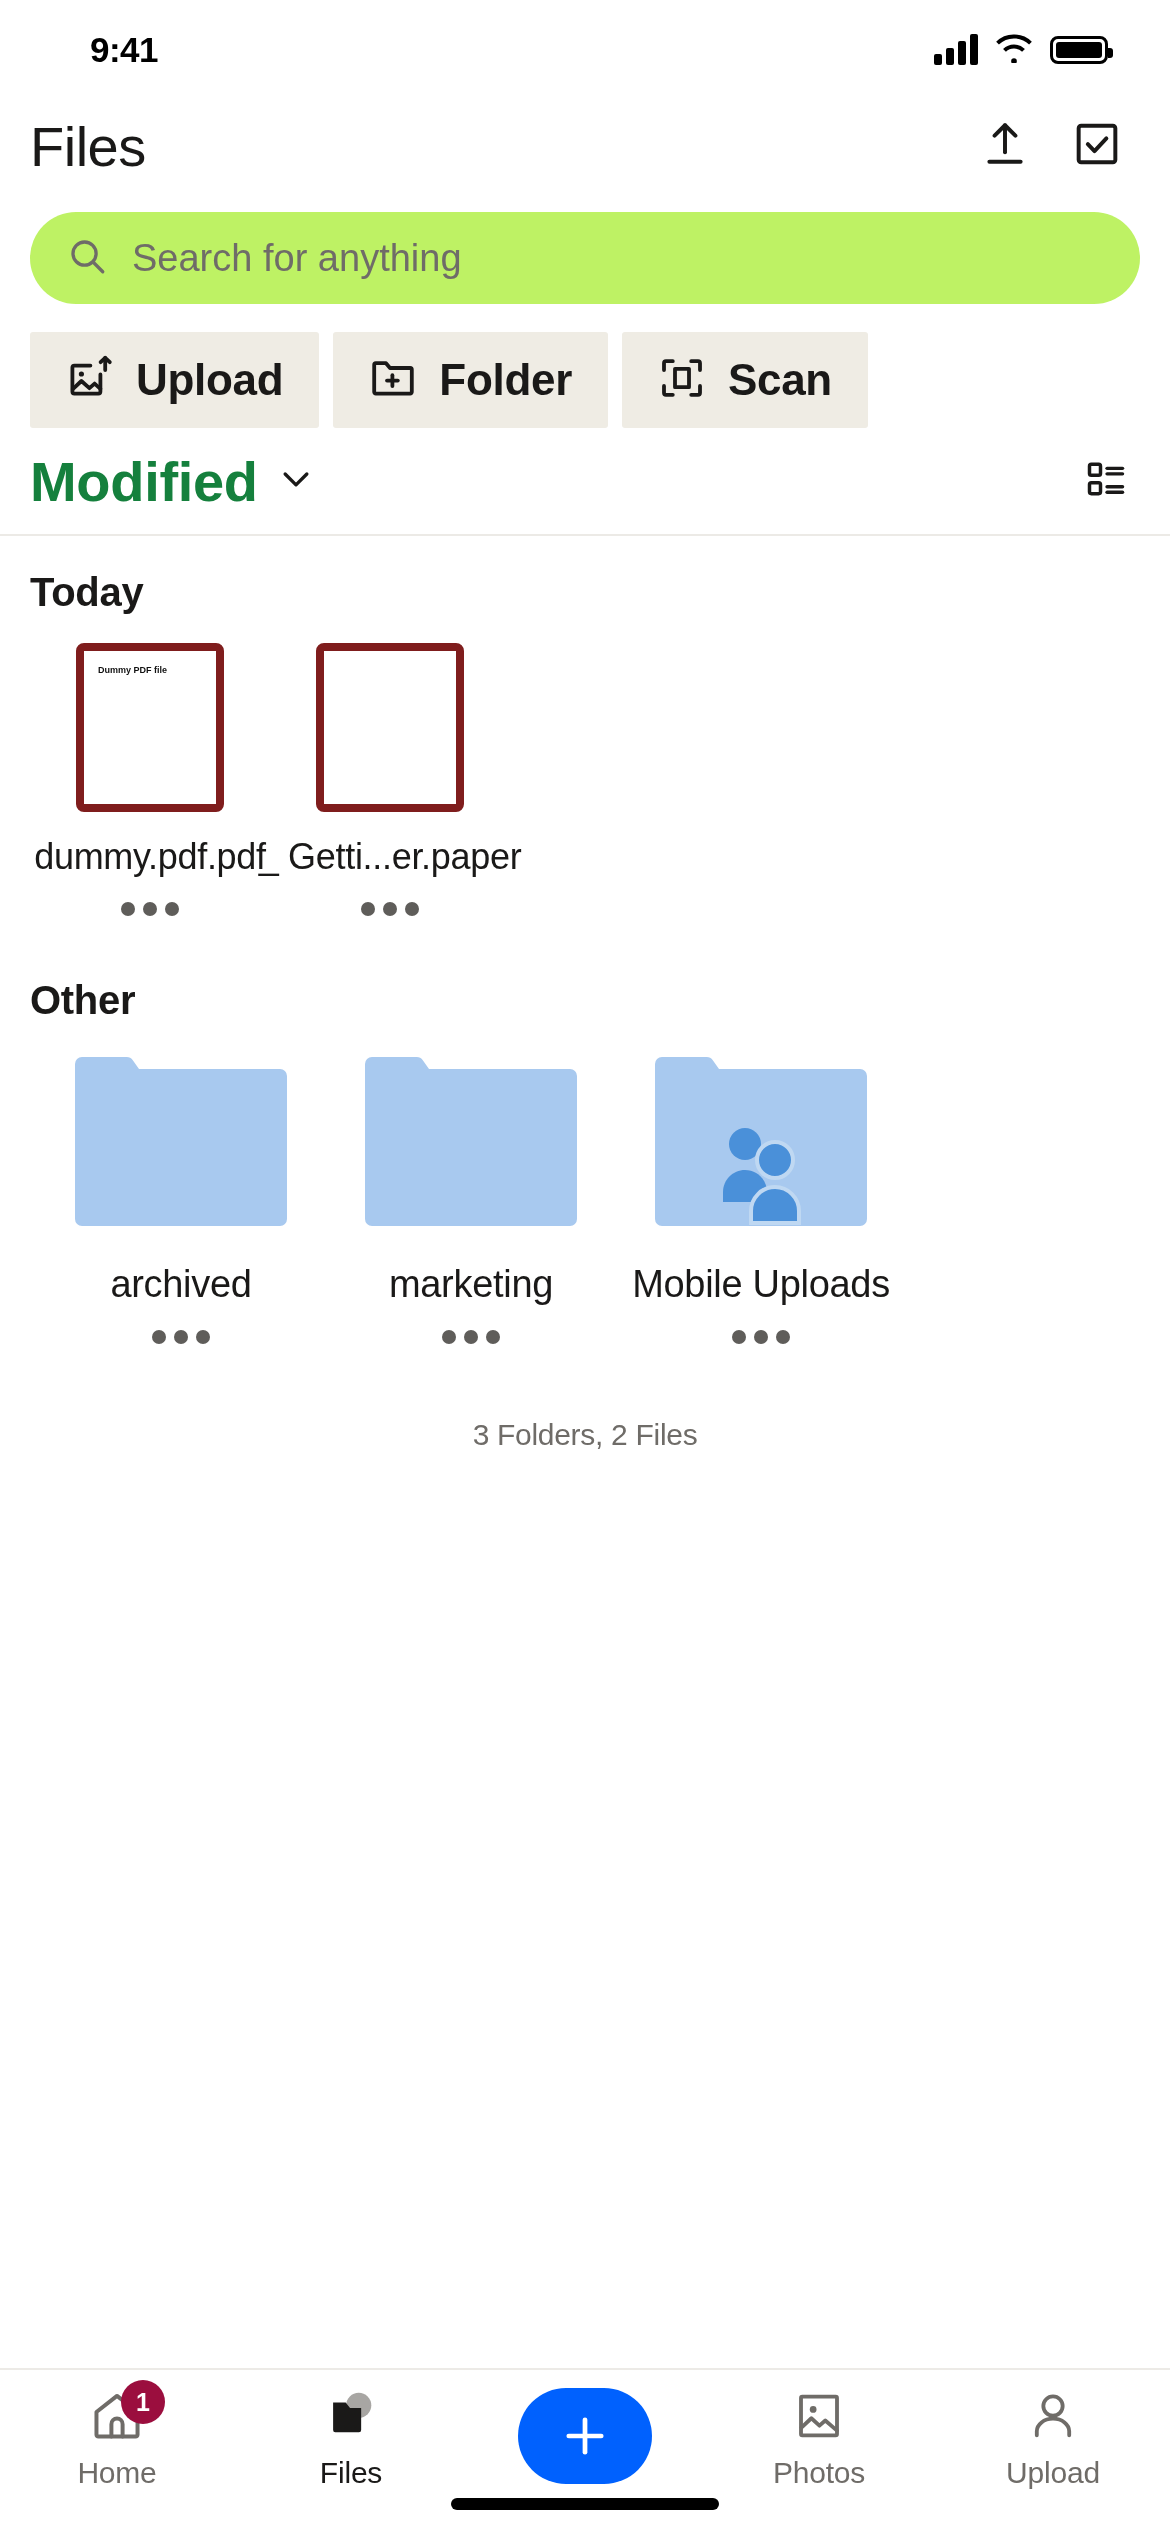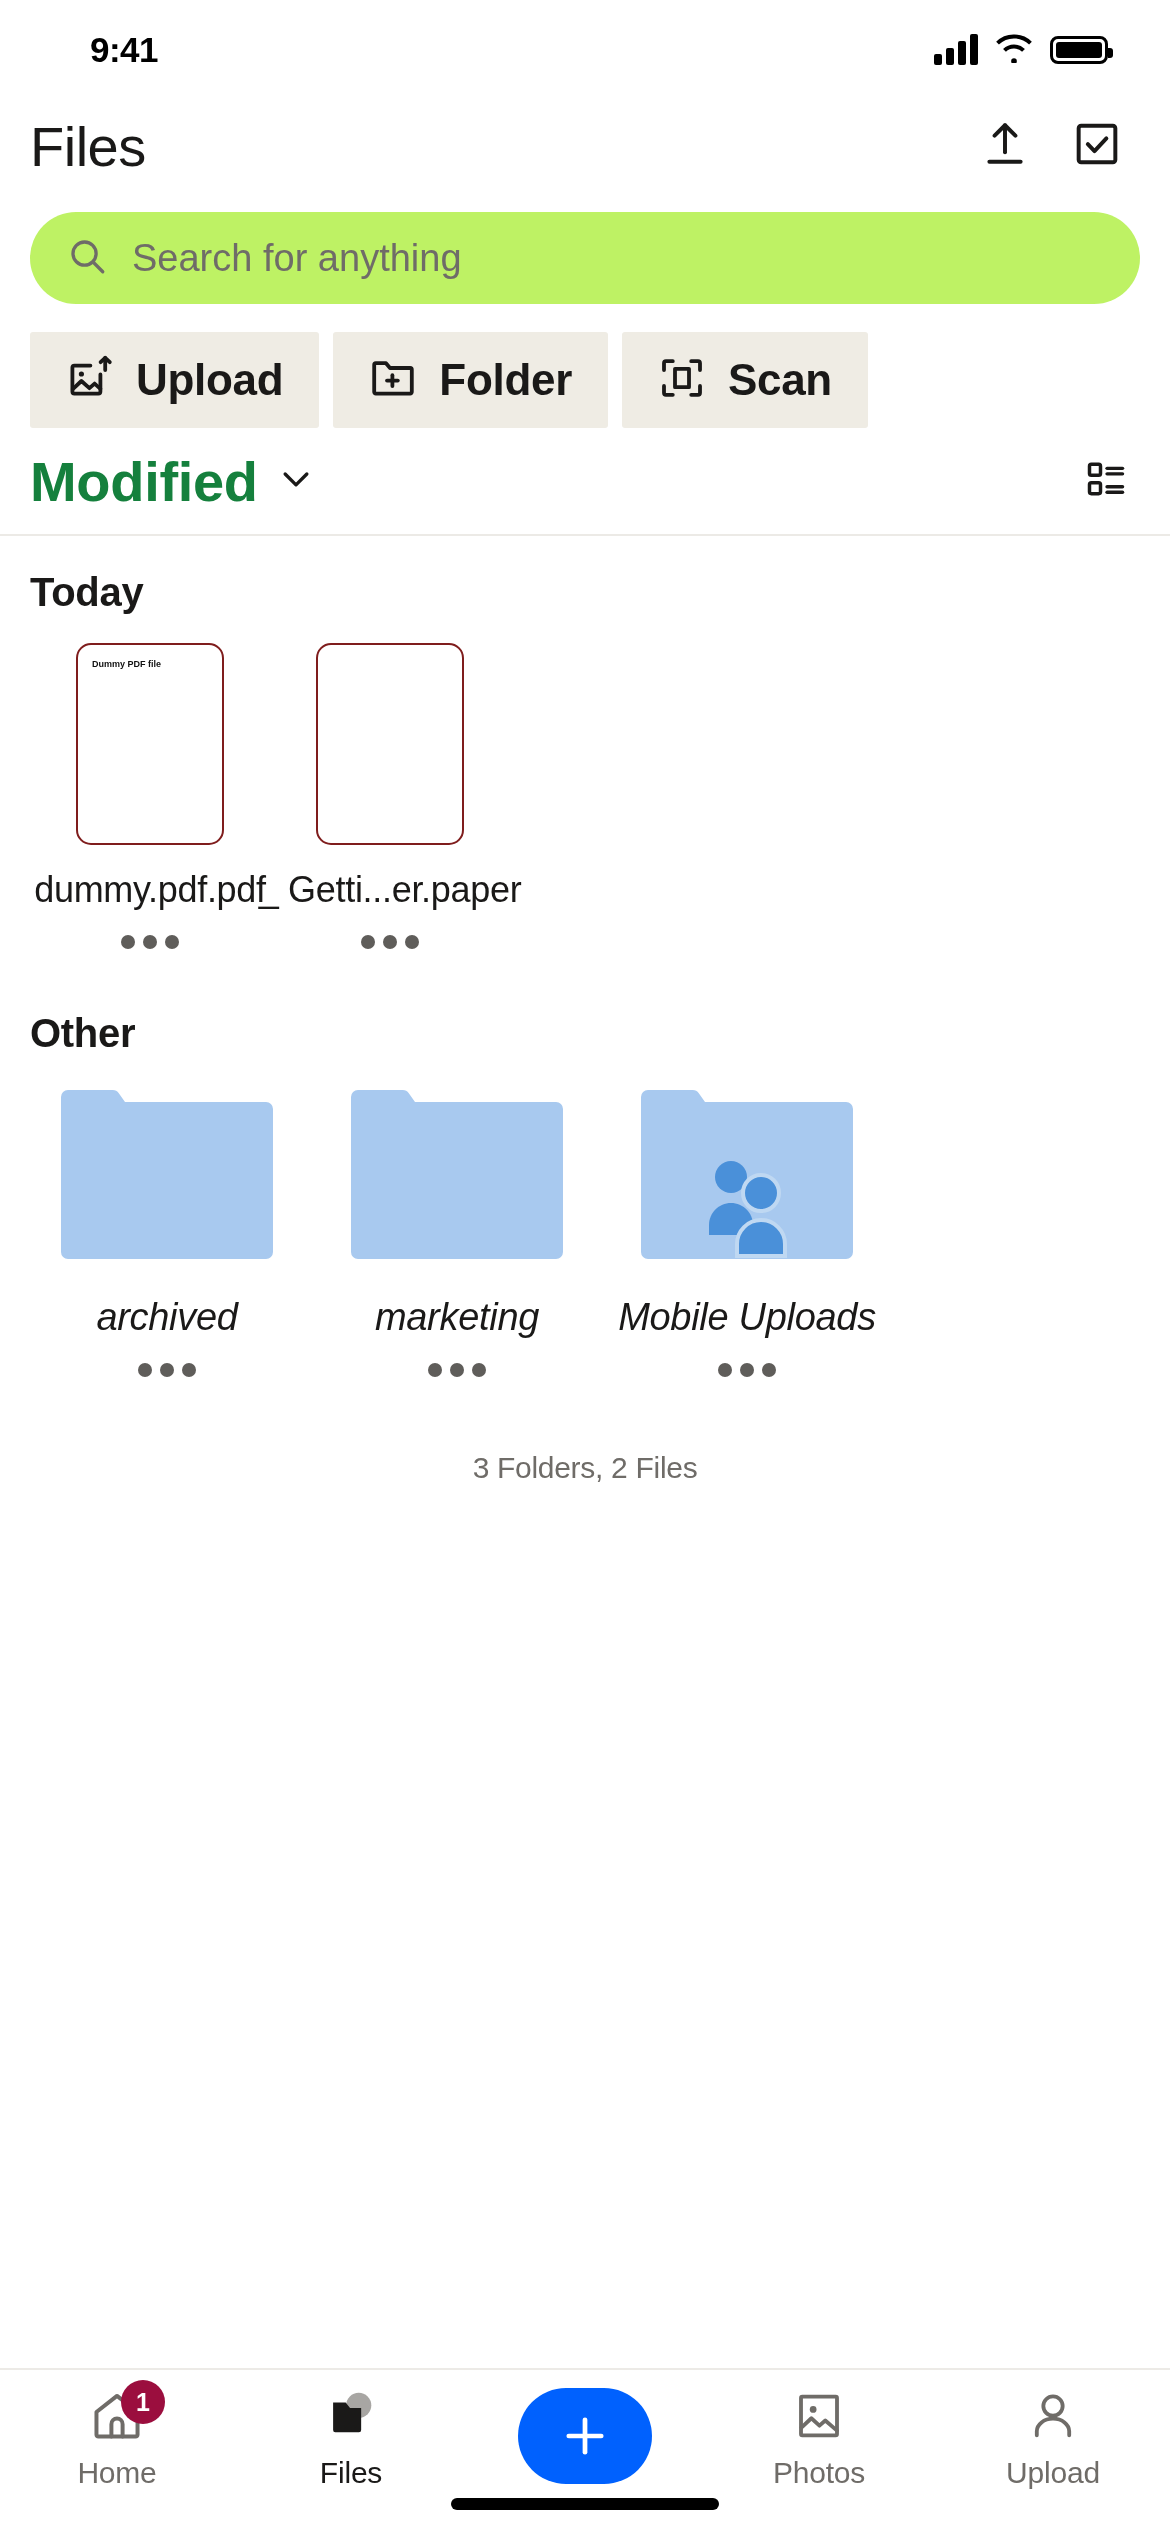--- a/index.html
+++ b/index.html
@@ -74,22 +74,22 @@
   .content{ padding:0 0 20px 0; }
   .section-title{
     font-size:40px; font-weight:700; color:#1a1918;
     padding:34px 0 28px 30px; letter-spacing:-0.3px;
   }
   .grid{ display:flex; padding:0 0 0 30px; }
   .cell{ width:240px; display:flex; flex-direction:column; align-items:center; }
 
   
   .file-thumb{
-    width:148px; height:202px; background:#fff;
-    border:2px solid #7f1d1d; border-radius:15px;
+    width:148px; height:169px; background:#fff;
+    border:8px solid #7f1d1d; border-radius:8px;
     position:relative; overflow:hidden;
   }
   .file-thumb .micro-text{
     position:absolute; top:14px; left:14px;
     font-size:9px; font-weight:700; color:#111; white-space:nowrap;
   }
   .item-name{
     font-size:36px; color:#1a1918; margin-top:24px;
     letter-spacing:-0.3px; white-space:nowrap; text-align:center;
   }
@@ -277,21 +277,21 @@
       <div class="dots">
           <i></i>
           <i></i>
           <i></i>
         </div>
     </div>
 
   </div>
 
   <div class="section-title" style="padding-top:62px;">Other</div>
-  <div class="grid" style="padding-left:22px;font-style:italic;">
+  <div class="grid" style="padding-left:36px;">
 
     <div class="cell folder-cell">
       <div class="folder-ico">
         <svg width="212" height="182" viewBox="0 0 106 91">
           <path d="M0 6.5A3.5 3.5 0 0 1 3.5 3h22.4c1.2 0 2.3.6 3 1.6L32 9h70.5A3.5 3.5 0 0 1 106 12.5V84a3.5 3.5 0 0 1-3.5 3.5h-99A3.5 3.5 0 0 1 0 84V6.5z" fill="#a8c9ef"></path>
         </svg>
       </div>
       <div class="item-name item-name-folder">archived</div>
       <div class="dots">
           <i></i>

